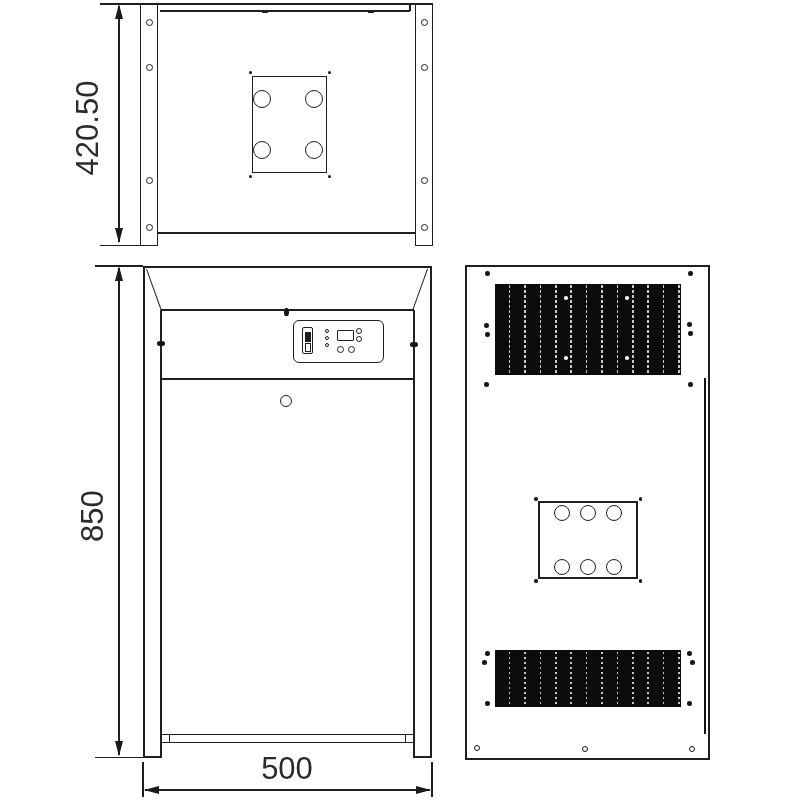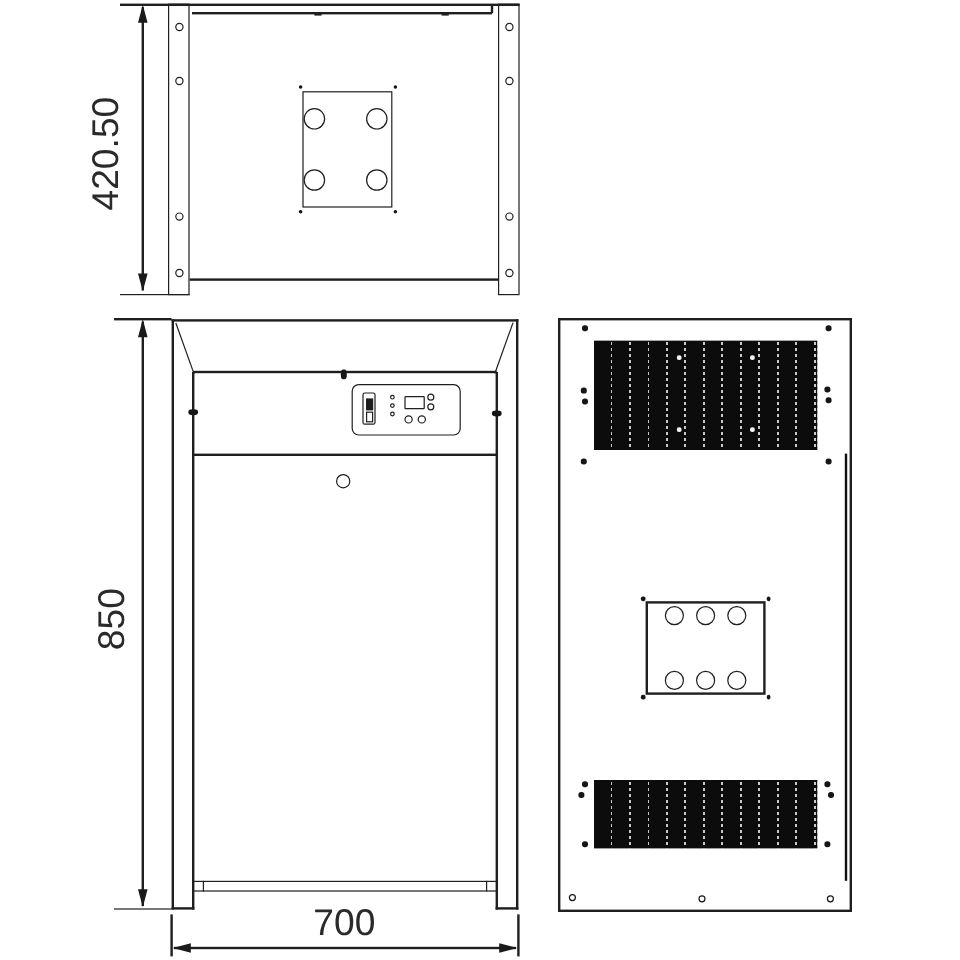--- a/index.html
+++ b/index.html
@@ -116,21 +116,21 @@
     <div class="ln" style="left:118.2px;top:268px;width:1.6px;height:487px;"></div>
     <div class="arr-up" style="left:115px;top:266px;"></div>
     <div class="arr-dn" style="left:115px;top:741px;"></div>
     <div class="vlabel" style="left:33px;top:498px;width:120px;height:36px;">850</div>
 
     <div class="ln" style="left:142px;top:762px;width:1.5px;height:35px;"></div>
     <div class="ln" style="left:431px;top:762px;width:1.5px;height:35px;"></div>
     <div class="ln" style="left:145px;top:789px;width:285px;height:1.6px;"></div>
     <div class="arr-lf" style="left:144px;top:786px;"></div>
     <div class="arr-rt" style="left:416px;top:786px;"></div>
-    <div class="hlabel" style="left:245px;top:753px;width:84px;height:34px;">700</div>
+    <div class="hlabel" style="left:245px;top:753px;width:84px;height:34px;">500</div>
   </div>
 
   <div class="abs" style="left:0;top:0;width:0;height:0;">
     <div class="box thick" style="left:465px;top:265px;width:245px;height:495px;"></div>
     <div class="ln" style="left:704px;top:378px;width:2px;height:356px;background:#111;"></div>
 
     <div class="grille" style="left:495px;top:284px;width:186px;height:91px;"></div>
     <div class="wdot" style="left:564px;top:296px;"></div>
     <div class="wdot" style="left:625px;top:296px;"></div>
     <div class="wdot" style="left:564px;top:356px;"></div>

